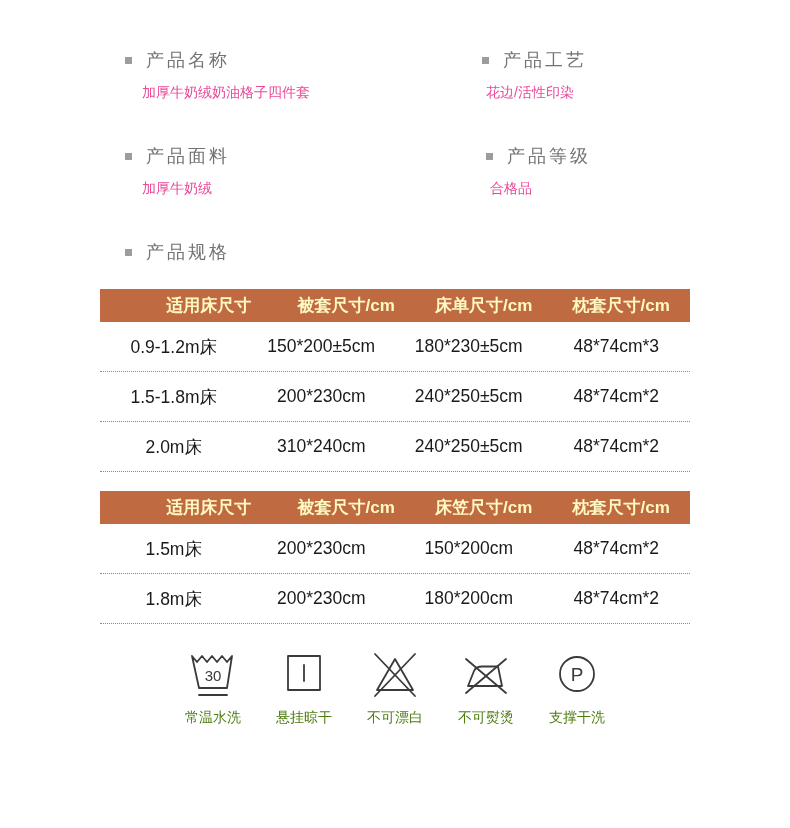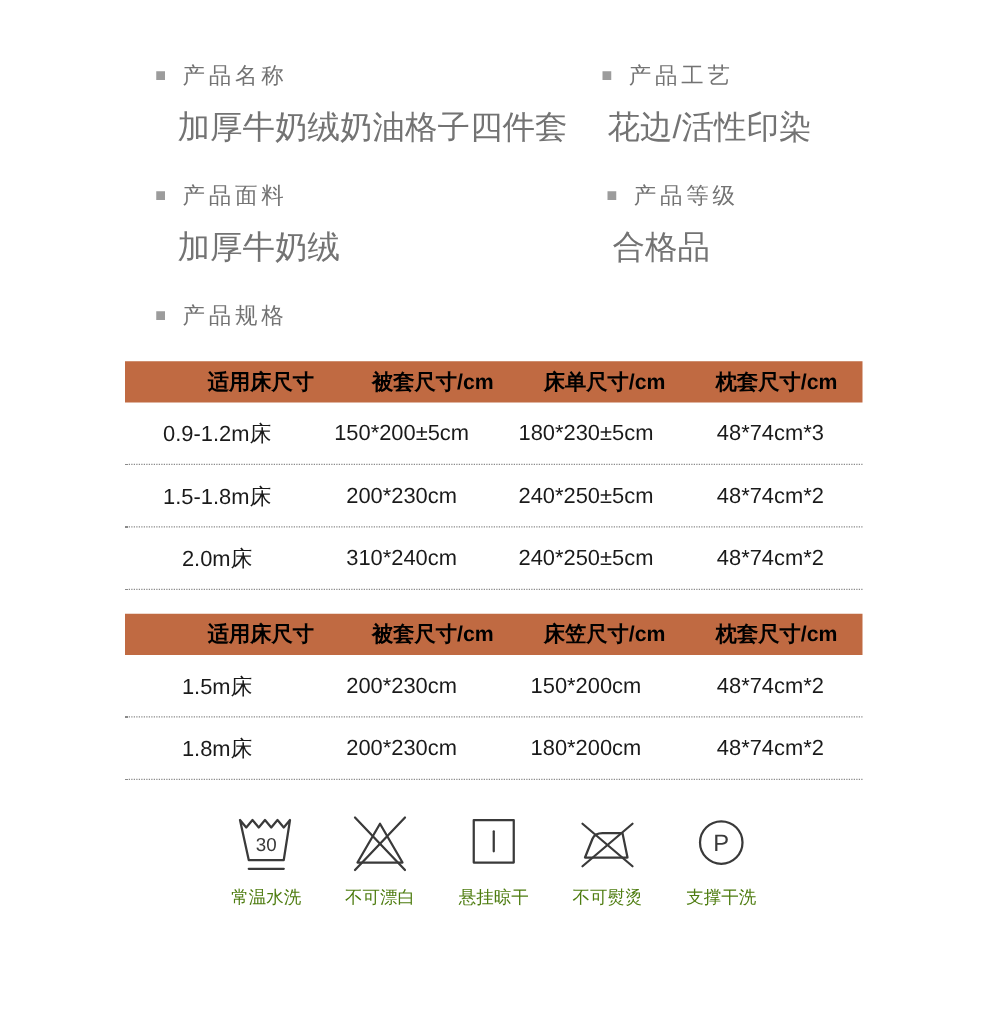--- a/index.html
+++ b/index.html
@@ -3,26 +3,26 @@
 <meta charset="utf-8">
 <style>
   html,body { margin:0; padding:0; background:#ffffff; }
   body { width:790px; height:828px; font-family:"Liberation Sans","DejaVu Sans",sans-serif; color:#1a1a1a; }
   .canvas { position:relative; width:790px; height:828px; overflow:hidden; background:#ffffff; }
 
   .info-block { position:absolute; }
   .label-row { display:flex; align-items:center; gap:14px; }
   .bullet { width:7px; height:7px; background:#9c9c9c; flex:0 0 auto; }
   .info-label { font-size:18px; color:#737373; letter-spacing:3px; }
-  .info-value { font-size:26px; color:#737373; margin-top:12px; }
+  .info-value { font-size:14px; color:#ec4899; margin-top:12px; }
   .ml-lg { margin-left:17px; }
   .ml-sm { margin-left:4px; }
 
   .spec-table { position:absolute; left:100px; width:590px; }
-  .t-head { display:grid; grid-template-columns:repeat(4,1fr); background:#c06a42; color:#000000; height:33px; align-items:center; text-align:center; font-size:17px; font-weight:bold;padding-left:40px; }
+  .t-head { display:grid; grid-template-columns:repeat(4,1fr); background:#c06a42; color:#fef9c3; height:33px; align-items:center; text-align:center; font-size:17px; font-weight:bold;padding-left:40px; }
   .t-row { display:grid; grid-template-columns:repeat(4,1fr); height:49px; align-items:center; text-align:center; font-size:17.5px; color:#1a1a1a; border-bottom:1px dotted #8a8a8a; }
   .t-cell { white-space:nowrap; }
 
   .care-row { position:absolute; left:0; top:648px; width:790px; display:flex; justify-content:center; align-items:flex-end; gap:13px; }
   .care-item { display:flex; flex-direction:column; align-items:center; width:78px; }
   .care-item svg { display:block; stroke:#3a3a3a; fill:none; stroke-width:1.8; stroke-linecap:round; stroke-linejoin:round; }
   .care-item svg text { fill:#3a3a3a; stroke:none; font-family:"Liberation Sans","DejaVu Sans",sans-serif; }
   .care-label { font-size:14px; margin-top:7px; color:#4d7c0f; white-space:nowrap; }
 </style>
 </head>
@@ -123,33 +123,33 @@
       <svg width="48" height="54" viewBox="0 0 48 54">
         <path d="M3,8 L8,14 L13,8 L18,14 L23,8 L28,14 L33,8 L38,14 L43,8 L38,40 L10,40 Z"></path>
         <text x="24" y="33" text-anchor="middle" font-size="15">30</text>
         <line x1="10" y1="47" x2="38" y2="47"></line>
       </svg>
       <div class="care-label">常温水洗</div>
     </div>
 
     <div class="care-item">
       <svg width="48" height="54" viewBox="0 0 48 54">
+        <rect x="8" y="8" width="32" height="34"></rect>
+        <line x1="24" y1="17" x2="24" y2="33"></line>
+      </svg>
+      <div class="care-label">悬挂晾干</div>
+    </div>
+
+    <div class="care-item">
+      <svg width="48" height="54" viewBox="0 0 48 54">
         <path d="M24,11 L6,42 L42,42 Z"></path>
         <line x1="4" y1="6" x2="44" y2="48"></line>
         <line x1="44" y1="6" x2="4" y2="48"></line>
       </svg>
       <div class="care-label">不可漂白</div>
-    </div>
-
-    <div class="care-item">
-      <svg width="48" height="54" viewBox="0 0 48 54">
-        <rect x="8" y="8" width="32" height="34"></rect>
-        <line x1="24" y1="17" x2="24" y2="33"></line>
-      </svg>
-      <div class="care-label">悬挂晾干</div>
     </div>
 
     <div class="care-item">
       <svg width="48" height="54" viewBox="0 0 48 54">
         <path d="M6,38 L12,23 C13.5,19.5 16,18.5 20,18.5 L36,18.5 L40,38 Z"></path>
         <line x1="4" y1="11" x2="44" y2="45"></line>
         <line x1="44" y1="11" x2="4" y2="45"></line>
       </svg>
       <div class="care-label">不可熨烫</div>
     </div>

